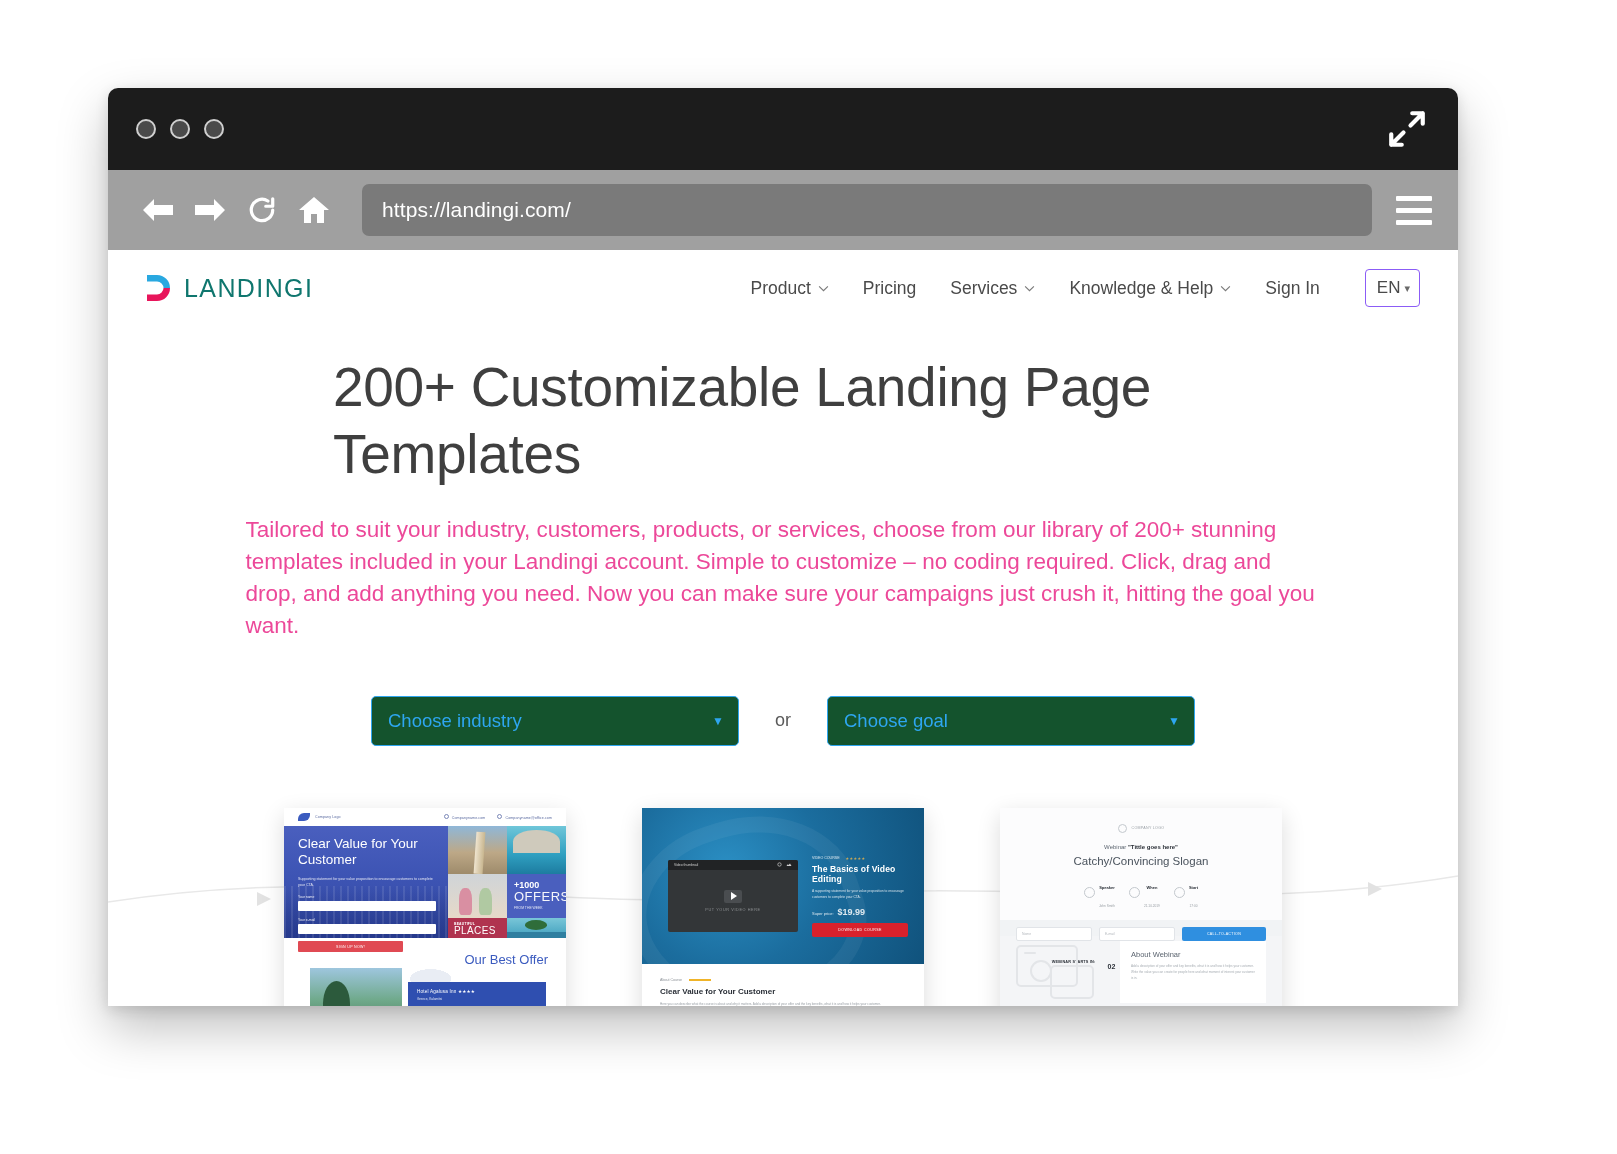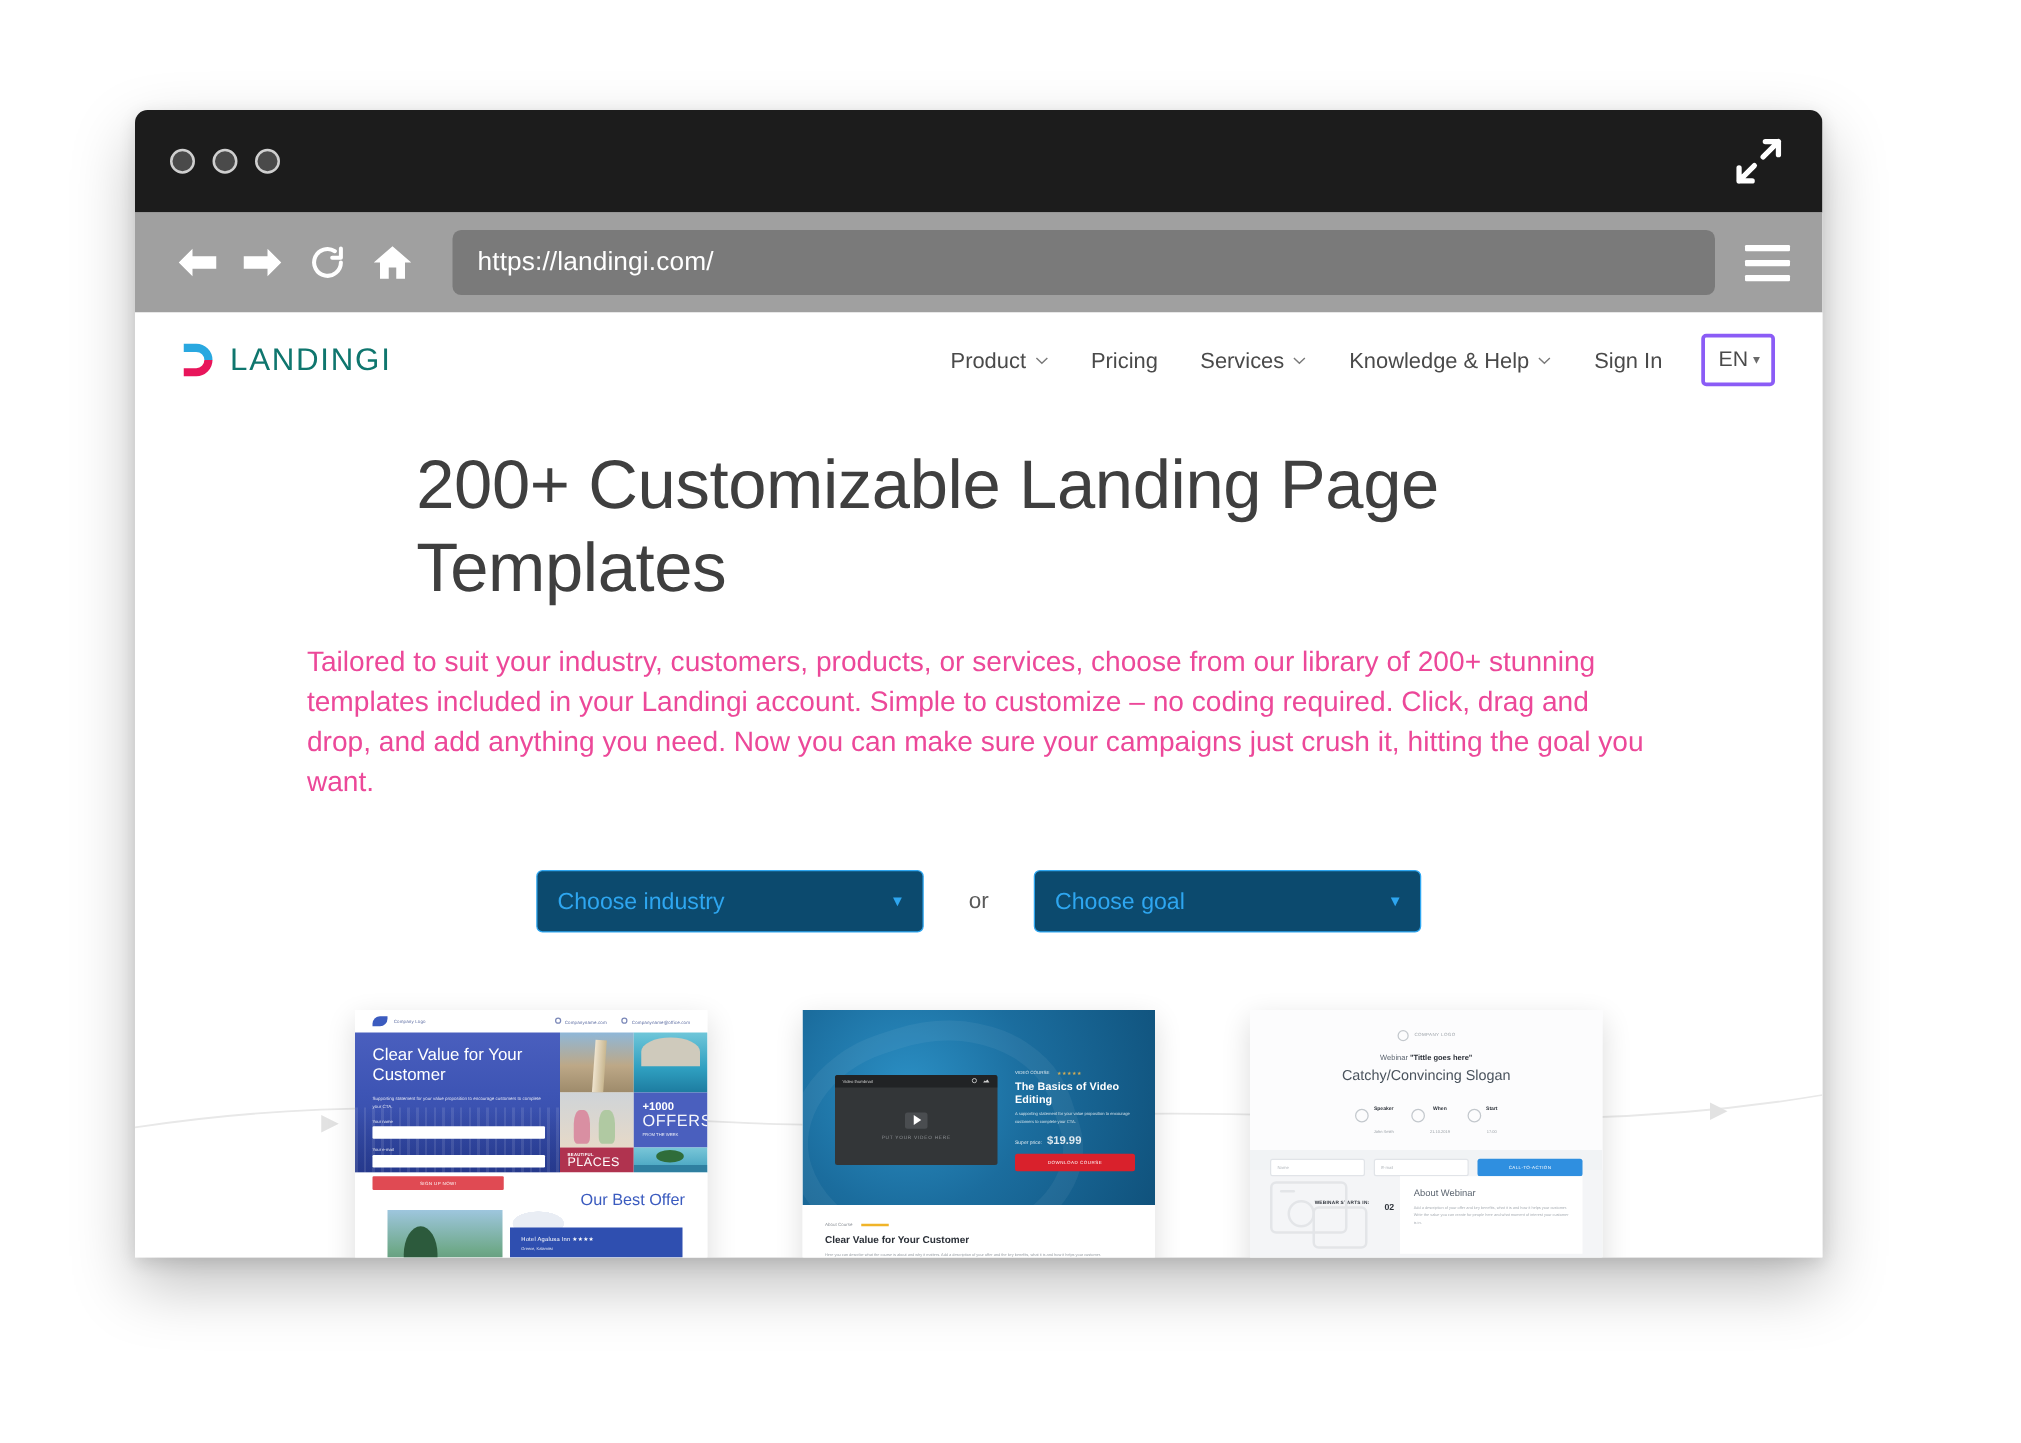--- a/index.html
+++ b/index.html
@@ -67,21 +67,21 @@
     font-size: 25px; letter-spacing: 1.4px; color: #0f766e;
     font-weight: 400;
   }
   .site-nav { margin-left:auto; display:flex; align-items:center; gap: 0; }
   .nav-item {
     font-size: 17.5px; color: #4a4a4a; padding: 8px 17px;
     display:flex; align-items:center; gap:7px; cursor:pointer; white-space:nowrap;
   }
   .caret { width: 11px; height: 7px; display:block; }
   .lang-btn {
-    margin-left: 14px; border: 3px solid #8b5cf6; border-radius: 4px;
+    margin-left: 28px; border: 1px solid #8b5cf6; border-radius: 4px;
     padding: 8px 9px 8px 11px; font-size: 17px; color: #4a4a4a;
     display:flex; align-items:center; gap: 4px; cursor:pointer;
   }
   .lang-caret { font-size: 11px; line-height: 1; color:#6a6a6a; }
 
   .hero { text-align:left; padding: 28px 0 0; position: relative; z-index: 2; }
   h1.hero-title {
     font-size: 55px; font-weight: 400; color: #3f3f3f;
     line-height: 1.22; letter-spacing: -0.3px;
     max-width: 900px; margin: 0 auto;
@@ -89,22 +89,22 @@
   p.hero-sub {
     margin: 26px auto 0; max-width: 1075px;
     font-size: 22.5px; line-height: 1.42; color: #ec4899;
   }
 
   .chooser {
     margin-top: 54px; display:flex; align-items:center; justify-content:center;
     gap: 0; position: relative; z-index: 3;
   }
   .select {
-    width: 310px; height: 50px; border: 1.5px solid #2ea6f0; border-radius: 5px;
-    background:#0c4a6e; display:flex; align-items:center; padding: 0 14px 0 16px;
+    width: 368px; height: 50px; border: 1.5px solid #2ea6f0; border-radius: 5px;
+    background:#14532d; display:flex; align-items:center; padding: 0 14px 0 16px;
     color: #2ea6f0; font-size: 18.5px; cursor:pointer;
   }
   .select .sel-caret { margin-left:auto; font-size: 12px; color:#2ea6f0; }
   .or-text { margin: 0 36px; color:#5a5a5a; font-size: 18px; }
 
   .swoosh {
     position:absolute; left:0; right:0; top: 608px; height: 60px; z-index:1; pointer-events:none;
   }
 
   

